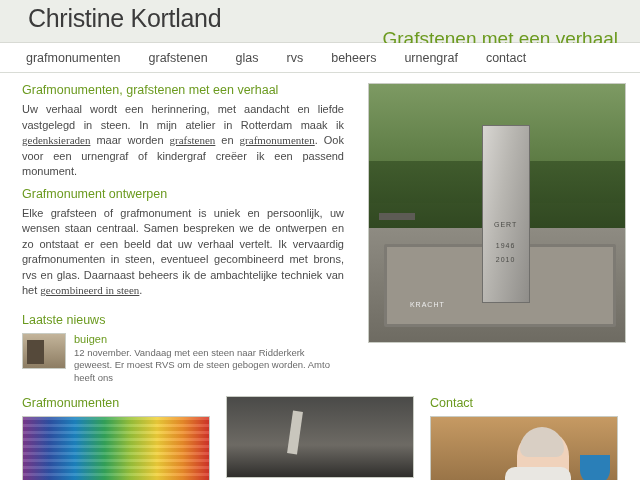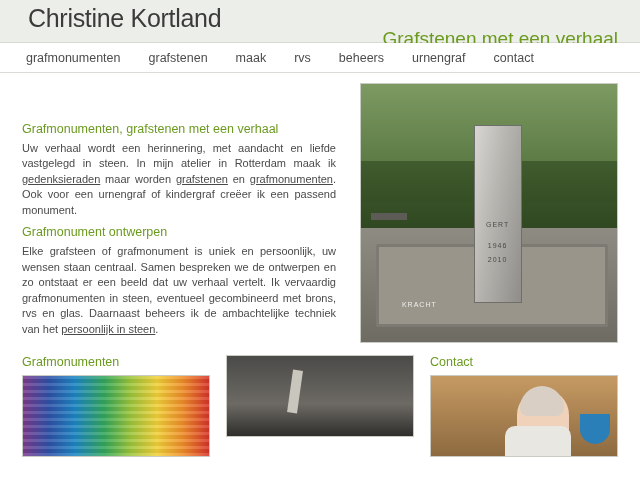--- a/index.html
+++ b/index.html
@@ -77,21 +77,20 @@
   
   .content {
     position: relative;
     padding: 10px 22px 0 22px;
     box-sizing: border-box;
     width: 640px;
   }
   .top-row {
     display: flex;
     gap: 24px;
-    align-items: flex-end;
   }
   .col-left {
     width: 322px;
   }
   .col-right {
     width: 258px;
   }
   h2.section-head {
     color: #6b9a1f;
     font-size: 12.5px;
@@ -104,20 +103,21 @@
   p.body {
     margin: 0 0 6px 0;
     font-size: 11px;
     line-height: 15.5px;
     color: #4a4a4a;
     text-align: justify;
   }
   p.body a {
     color: #4a4a4a;
     text-decoration: underline;
+    font-family: Liberation Serif, serif;
   }
   .hero-photo {
     width: 258px;
     height: 260px;
     border: 1px solid #c9ccc4;
     box-sizing: border-box;
     position: relative;
     overflow: hidden;
     background: linear-gradient(#8aa06a, #6d8a4e 45%, #56733d 100%);
   }
@@ -298,39 +298,51 @@
 
   <div class="header">
     <div class="site-title">Christine Kortland</div>
     <div class="tagline">Grafstenen met een verhaal</div>
   </div>
 
   <div class="nav">
     <ul class="nav-list">
       <li><a href="#">grafmonumenten</a></li>
       <li><a href="#">grafstenen</a></li>
-      <li><a href="#">maak</a></li>
+      <li><a href="#">glas</a></li>
       <li><a href="#">rvs</a></li>
       <li><a href="#">beheers</a></li>
       <li><a href="#">urnengraf</a></li>
       <li><a href="#">contact</a></li>
     </ul>
   </div>
 
   <div class="content">
 
     <div class="top-row">
 
       <div class="col-left">
         <h2 class="section-head">Grafmonumenten, grafstenen met een verhaal</h2>
         <p class="body"><span>Uw verhaal wordt een herinnering, met aandacht en liefde vastgelegd in steen. In mijn atelier in Rotterdam maak ik </span><a href="#">gedenksieraden</a><span> maar worden </span><a href="#">grafstenen</a><span> en </span><a href="#">grafmonumenten</a><span>. Ook voor een urnengraf of kindergraf creëer ik een passend monument.</span></p>
 
         <h2 class="section-head second">Grafmonument ontwerpen</h2>
-        <p class="body"><span>Elke grafsteen of grafmonument is uniek en persoonlijk, uw wensen staan centraal. Samen bespreken we de ontwerpen en zo ontstaat er een beeld dat uw verhaal vertelt. Ik vervaardig grafmonumenten in steen, eventueel gecombineerd met brons, rvs en glas. Daarnaast beheers ik de ambachtelijke techniek van het </span><a href="#">persoonlijk in steen</a><span>.</span></p>
-
+        <p class="body"><span>Elke grafsteen of grafmonument is uniek en persoonlijk, uw wensen staan centraal. Samen bespreken we de ontwerpen en zo ontstaat er een beeld dat uw verhaal vertelt. Ik vervaardig grafmonumenten in steen, eventueel gecombineerd met brons, rvs en glas. Daarnaast beheers ik de ambachtelijke techniek van het </span><a href="#">gecombineerd in steen</a><span>.</span></p>
+
+        <div class="news-block">
+          <h2 class="section-head">Laatste nieuws</h2>
+          <div class="news-item">
+            <div class="news-thumb">
+              <div class="nt-dark"></div>
+            </div>
+            <div class="news-text">
+              <p class="news-title">buigen</p>
+              <p class="news-body">12 november. Vandaag met een steen naar Ridderkerk geweest. Er moest RVS om de steen gebogen worden. Amto heeft ons</p>
+            </div>
+          </div>
+        </div>
       </div>
 
       <div class="col-right">
         <div class="hero-photo">
           <div class="hero-sky"></div>
           <div class="hero-hedge"></div>
           <div class="hero-ground"></div>
           <div class="hero-gravel"></div>
           <div class="hero-bench"></div>
           <div class="hero-stone">

